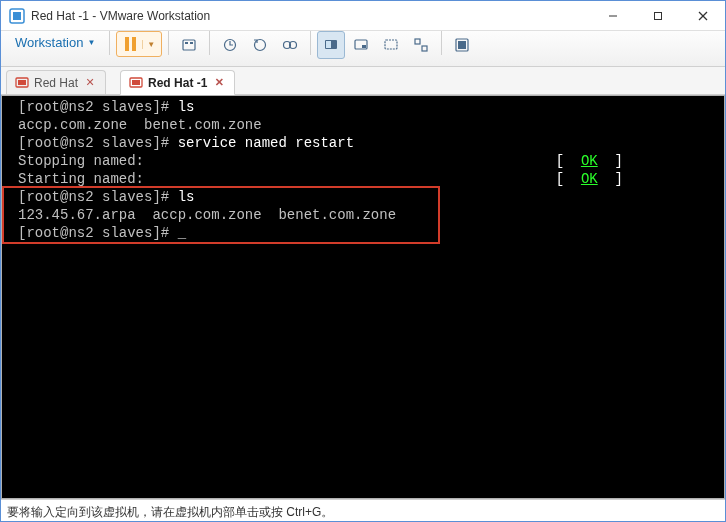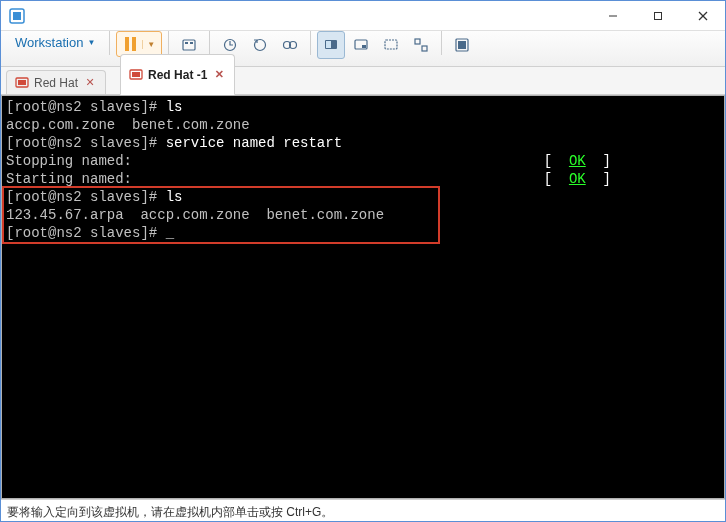--- a/index.html
+++ b/index.html
@@ -106,21 +106,21 @@
     border-radius: 4px 4px 0 0;
     padding: 0 8px;
     font-size: 12px;
     color: #555;
     gap: 5px;
   }
   .tab.active {
     background: #fff;
     color: #222;
     font-weight: bold;
-    height: 41px;
+    height: 25px;
     margin-bottom: -1px;
     border-bottom: 1px solid #fff;
   }
   .tab .tab-icon {
     width: 14px; height: 14px;
     display: flex; align-items: center; justify-content: center;
   }
   .tab .tab-close {
     width: 14px; height: 14px;
     display: flex; align-items: center; justify-content: center;
@@ -135,21 +135,21 @@
     position: relative;
     overflow: hidden;
     border: 1px solid #b0b0b0;
     margin: 0;
   }
   .terminal {
     font-family: "Consolas","Courier New",monospace;
     font-size: 14px;
     line-height: 18px;
     color: #c0c0c0;
-    padding: 2px 4px;
+    padding: 2px 16px;
     white-space: pre;
   }
   .term-white { color: #ffffff; }
   .term-green { color: #2aff2a; text-decoration: underline; }
   .term-gray  { color: #c0c0c0; }
   .redbox {
     position: absolute;
     border: 2px solid #d23c2a;
     pointer-events: none;
   }
@@ -167,20 +167,21 @@
 </head>
 <body>
 
 <div class="titlebar">
   <span class="app-icon">
     <svg viewBox="0 0 16 16">
         <rect x="1" y="1" width="14" height="14" rx="2" fill="#fff" stroke="#3a8fd6" stroke-width="1.5"></rect>
         <rect x="4" y="4" width="8" height="8" fill="#3a8fd6"></rect>
       </svg>
   </span>
+  <span class="title-text">Red Hat -1 - VMware Workstation</span>
   <span class="spacer"></span>
   <div class="win-controls">
     <div class="win-btn">
       <svg width="10" height="10" viewBox="0 0 10 10">
           <line x1="1" y1="5" x2="9" y2="5" stroke="#333" stroke-width="1"></line>
         </svg>
     </div>
     <div class="win-btn">
       <svg width="10" height="10" viewBox="0 0 10 10">
           <rect x="1.5" y="1.5" width="7" height="7" fill="none" stroke="#333" stroke-width="1"></rect>

